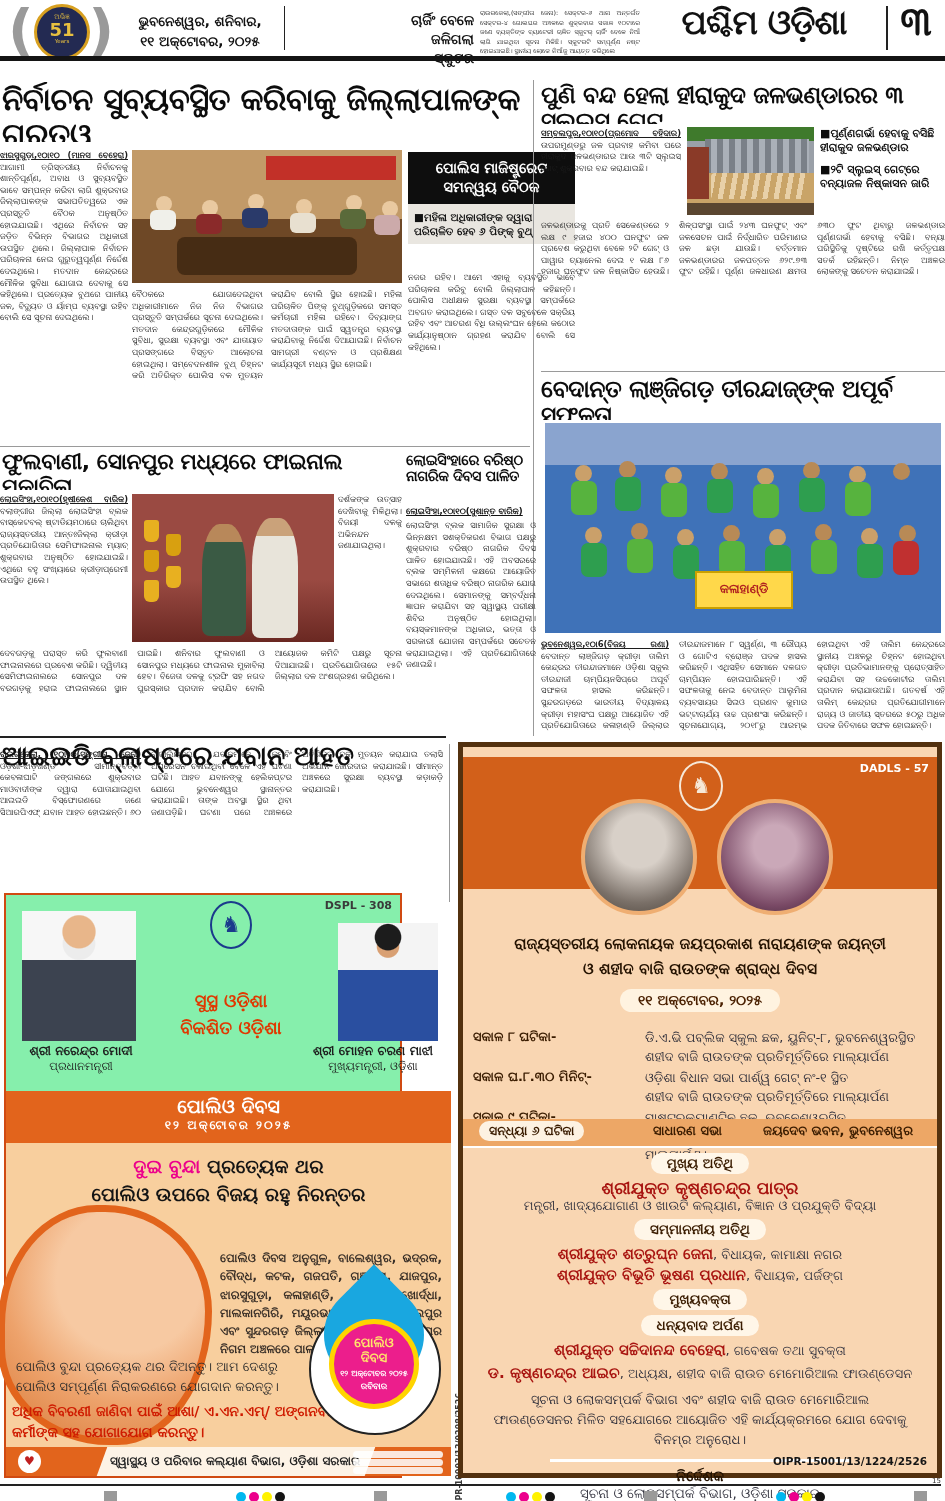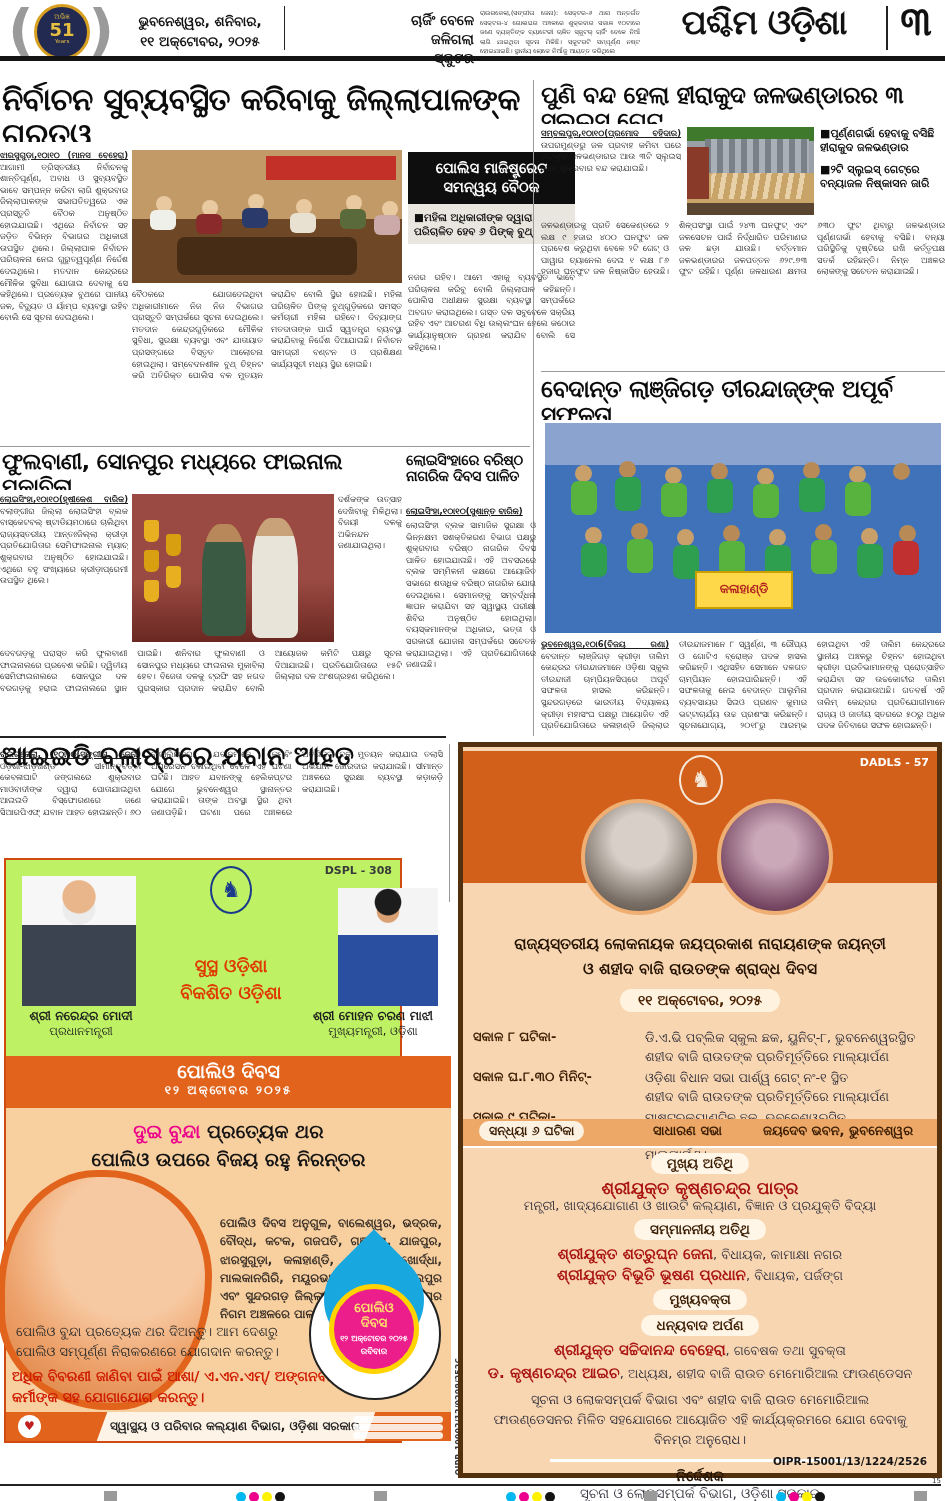--- a/index.html
+++ b/index.html
@@ -61,21 +61,21 @@
   .tp-placard{position:absolute;left:150px;top:148px;width:94px;height:34px;background:#ffd84a;border:2px solid #caa000;
       font-size:12.5px;font-weight:800;color:#b02020;text-align:center;line-height:32px;}
   .trophy-photo{background:linear-gradient(180deg,#9a4a42 0 58%,#6a2822 100%);}
   .tr-cups{position:absolute;left:12px;top:26px;width:15px;height:22px;background:#e8b020;border-radius:3px 3px 6px 6px;
       box-shadow:0 30px 0 #d8a010,0 60px 0 #e8b020,22px 14px 0 #d8a010,22px 46px 0 #e8b020;}
   .tr-fig1{position:absolute;left:70px;top:30px;width:44px;height:112px;border-radius:40% 40% 8px 8px;
       background:linear-gradient(#b8885a 0 16%,#3a5a44 16% 100%);}
   .tr-fig2{position:absolute;left:120px;top:24px;width:46px;height:120px;border-radius:40% 40% 8px 8px;
       background:linear-gradient(#caa27a 0 15%,#e8e4da 15% 100%);}
   
-  .lad{left:4px;top:858px;width:398px;height:585px;border:2px solid #d04a12;background:#bef264;box-sizing:border-box;}
+  .lad{left:4px;top:893px;width:398px;height:585px;border:2px solid #d04a12;background:#86efac;box-sizing:border-box;}
   .lad-code{position:absolute;right:8px;top:4px;font-size:11px;font-weight:bold;color:#3a3a3a;}
   .emblem{border-radius:50%;text-align:center;box-sizing:border-box;}
   .lad-emblem{position:absolute;left:204px;top:6px;width:42px;height:48px;border:2px solid #1b3a8c;color:#1b3a8c;font-size:22px;line-height:44px;}
   .pm-photo{position:absolute;left:16px;top:16px;width:114px;height:130px;
       background:radial-gradient(circle at 50% 16%,#e8b68a 0 13%,rgba(0,0,0,0) 14%),
                  radial-gradient(circle at 50% 25%,#ececec 0 14%,rgba(0,0,0,0) 15%),
                  linear-gradient(#f7f7f7 0 38%,#3c4350 38% 100%);}
   .cm-photo{position:absolute;left:332px;top:28px;width:100px;height:118px;
       background:radial-gradient(circle at 50% 12%,#1c1c1c 0 11%,rgba(0,0,0,0) 12%),
                  radial-gradient(circle at 50% 20%,#d9a073 0 10%,rgba(0,0,0,0) 11%),
@@ -107,21 +107,21 @@
   .lad-bar{position:absolute;left:0;top:552px;width:445px;height:29px;background:#e2641c;}
   .bar-strip{position:absolute;left:96px;top:0;width:268px;height:29px;background:#fdf3e6;transform:skewX(-20deg);}
   .bar-text{position:absolute;left:86px;top:0;width:286px;height:29px;font-size:12px;font-weight:800;color:#222;
       text-align:center;line-height:29px;}
   .fw-logo{position:absolute;left:12px;top:3px;width:23px;height:23px;border-radius:50%;background:#fff;
       color:#c02020;font-size:12px;text-align:center;line-height:23px;font-weight:bold;}
   .soc{position:absolute;right:8px;top:3px;width:90px;}
   .soc i{display:block;height:7px;margin:1px 0;border-radius:4px;background:rgba(255,255,255,.85);}
   
   .rad{left:458px;top:742px;width:484px;height:736px;border:5px solid #53310f;background:#f9d6b2;box-sizing:border-box;}
-  .rad-head{position:absolute;left:0;top:4px;width:474px;height:132px;background:#d2601a;}
+  .rad-head{position:absolute;left:0;top:10px;width:474px;height:132px;background:#d2601a;}
   .rad-code{position:absolute;right:8px;top:5px;font-size:11px;font-weight:bold;color:#fff;}
   .rad-emblem{position:absolute;left:216px;top:4px;width:44px;height:50px;border:2px solid #f6e8d8;color:#f6e8d8;font-size:22px;line-height:46px;}
   .portrait{position:absolute;width:116px;height:116px;border-radius:50%;border:4px solid #efae72;box-sizing:border-box;}
   .p1{left:118px;top:52px;background:radial-gradient(circle at 50% 35%,#d8d0c8 0 30%,#7a7068 70%,#4a423a 100%);}
   .p2{left:254px;top:52px;background:radial-gradient(circle at 50% 40%,#caa8b8 0 25%,#7a4a66 70%,#3a2034 100%);}
   .rad-title{font-size:15.5px;font-weight:800;color:#241200;text-align:center;}
   .datepill{display:inline-block;background:#fff3e0;border-radius:14px;padding:3px 18px;font-size:14px;font-weight:800;color:#4a2000;}
   .schedrow{display:flex;padding:0 10px;margin-bottom:3px;}
   .schedtime{flex:0 0 172px;font-size:13px;font-weight:800;color:#3a1c00;}
   .scheddesc{flex:1;font-size:12.8px;color:#2c2c38;line-height:1.45;}

